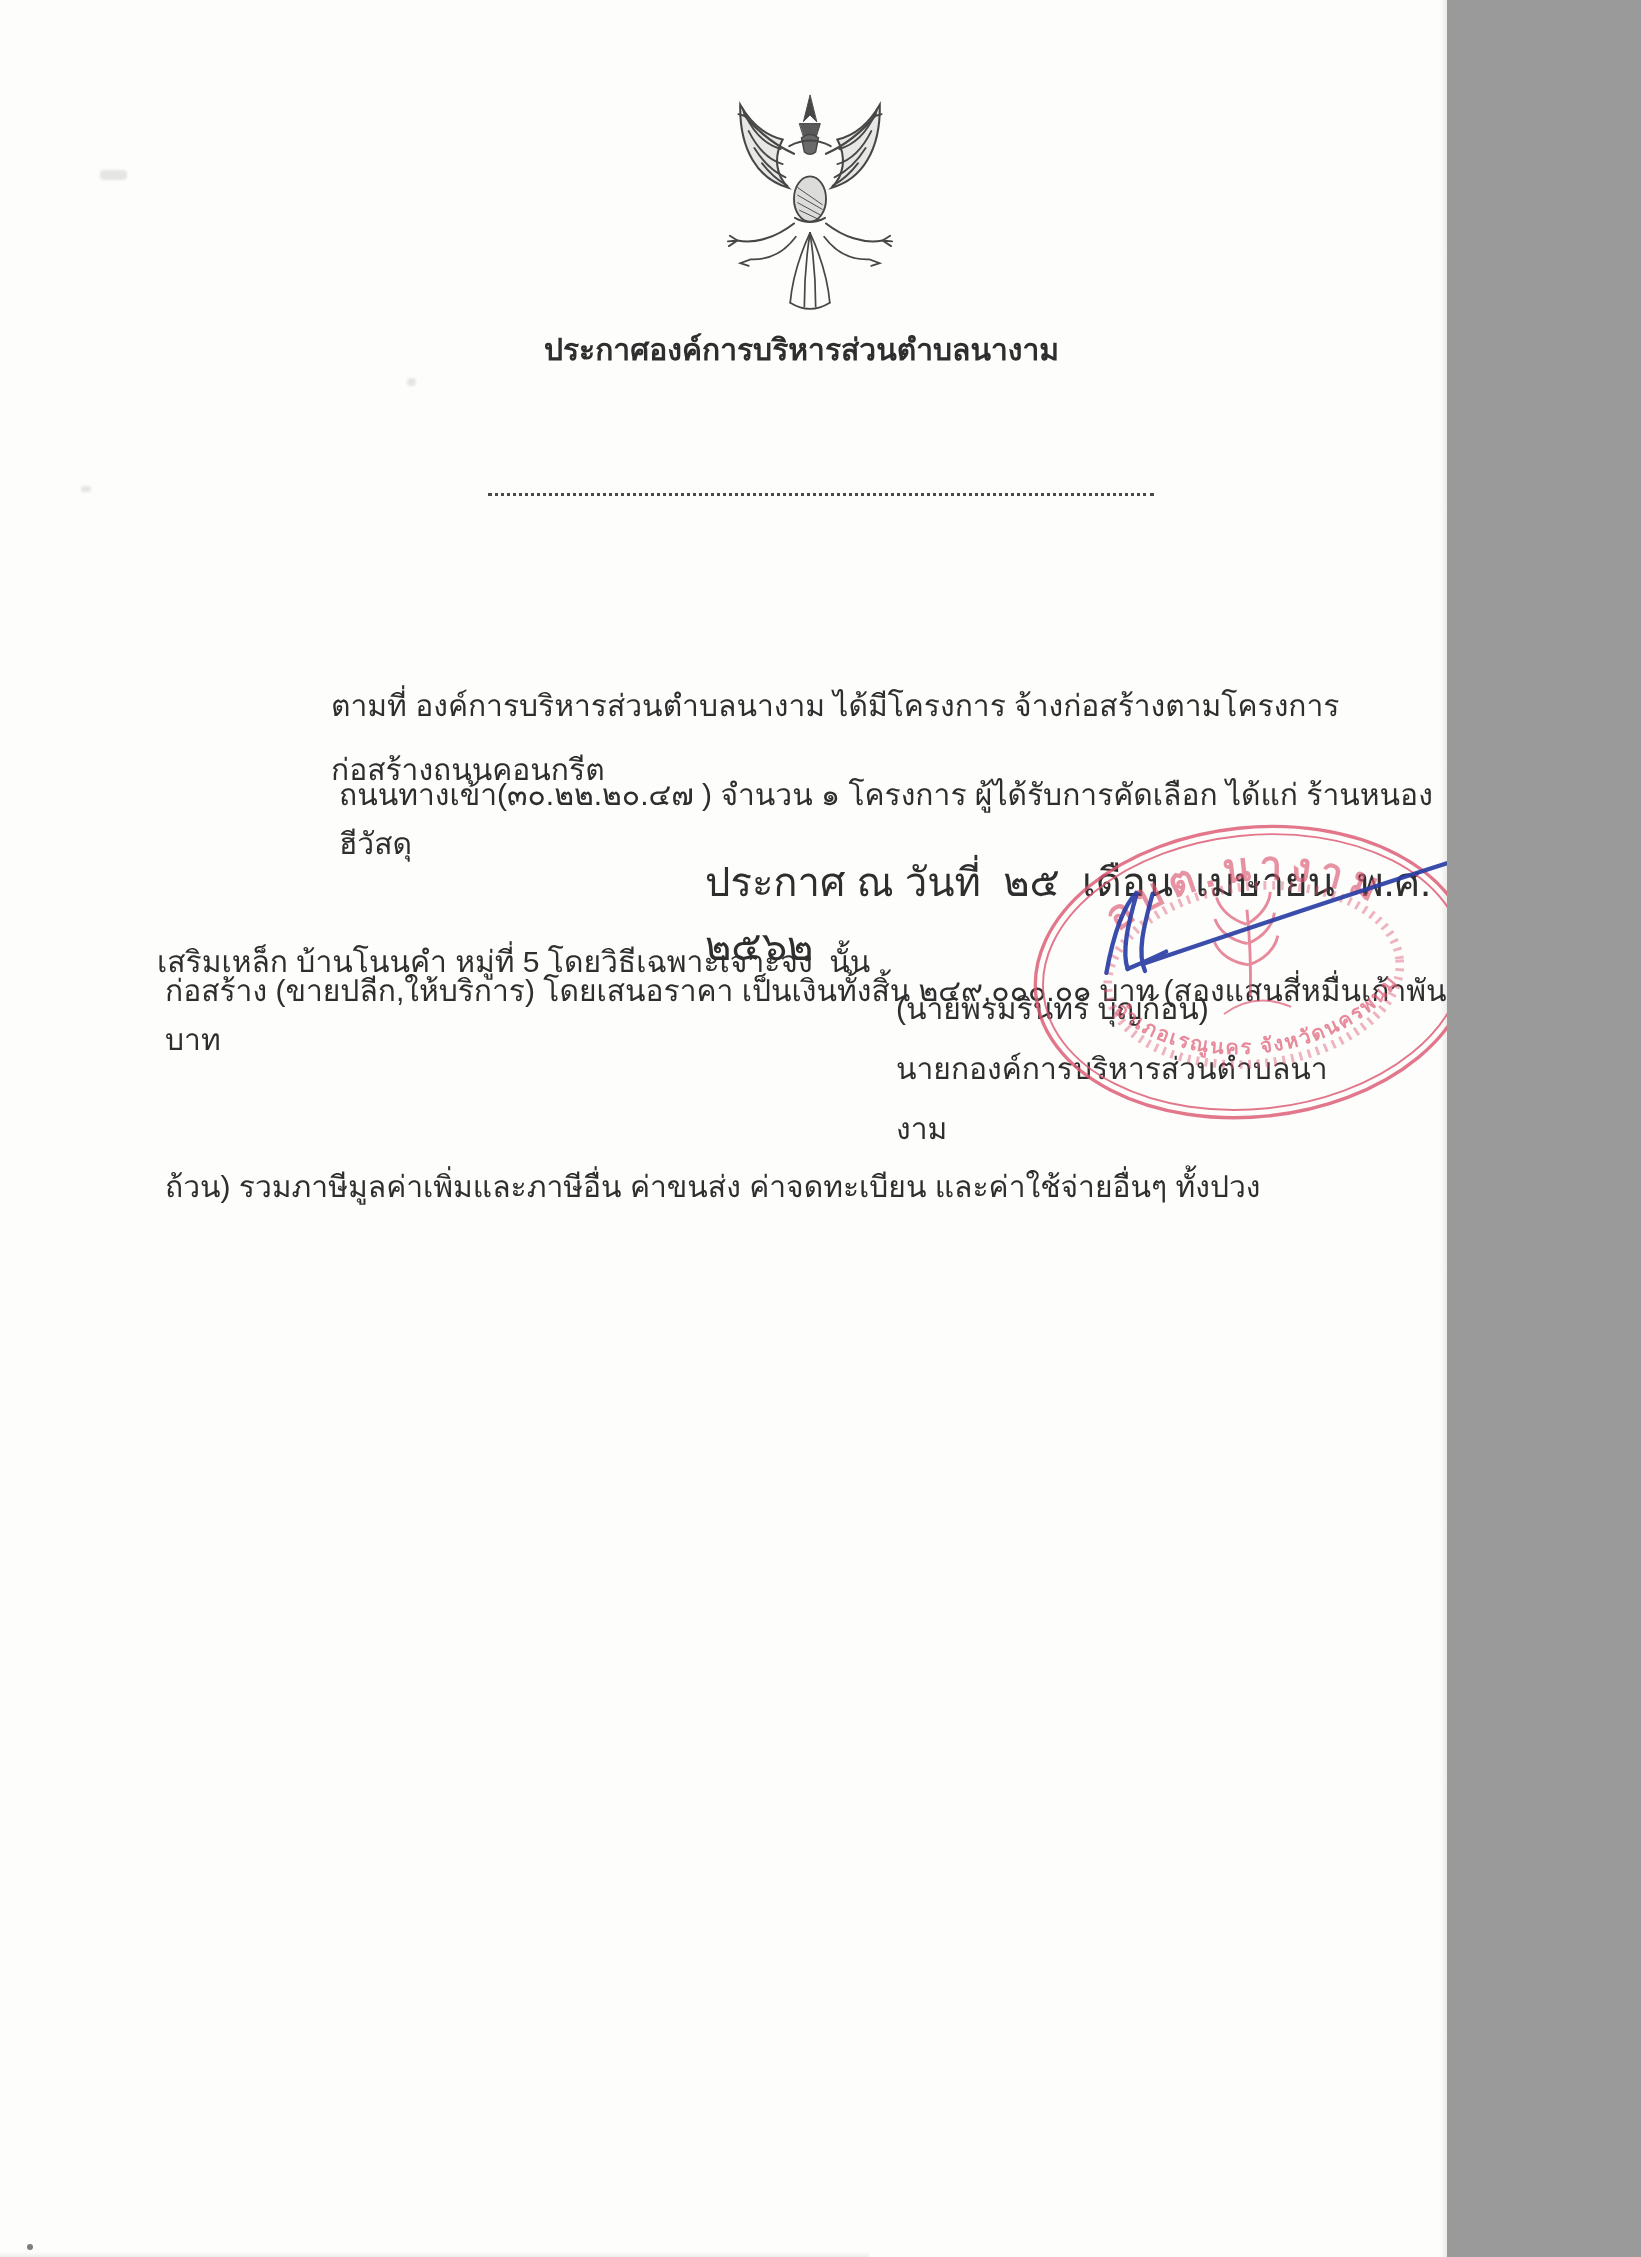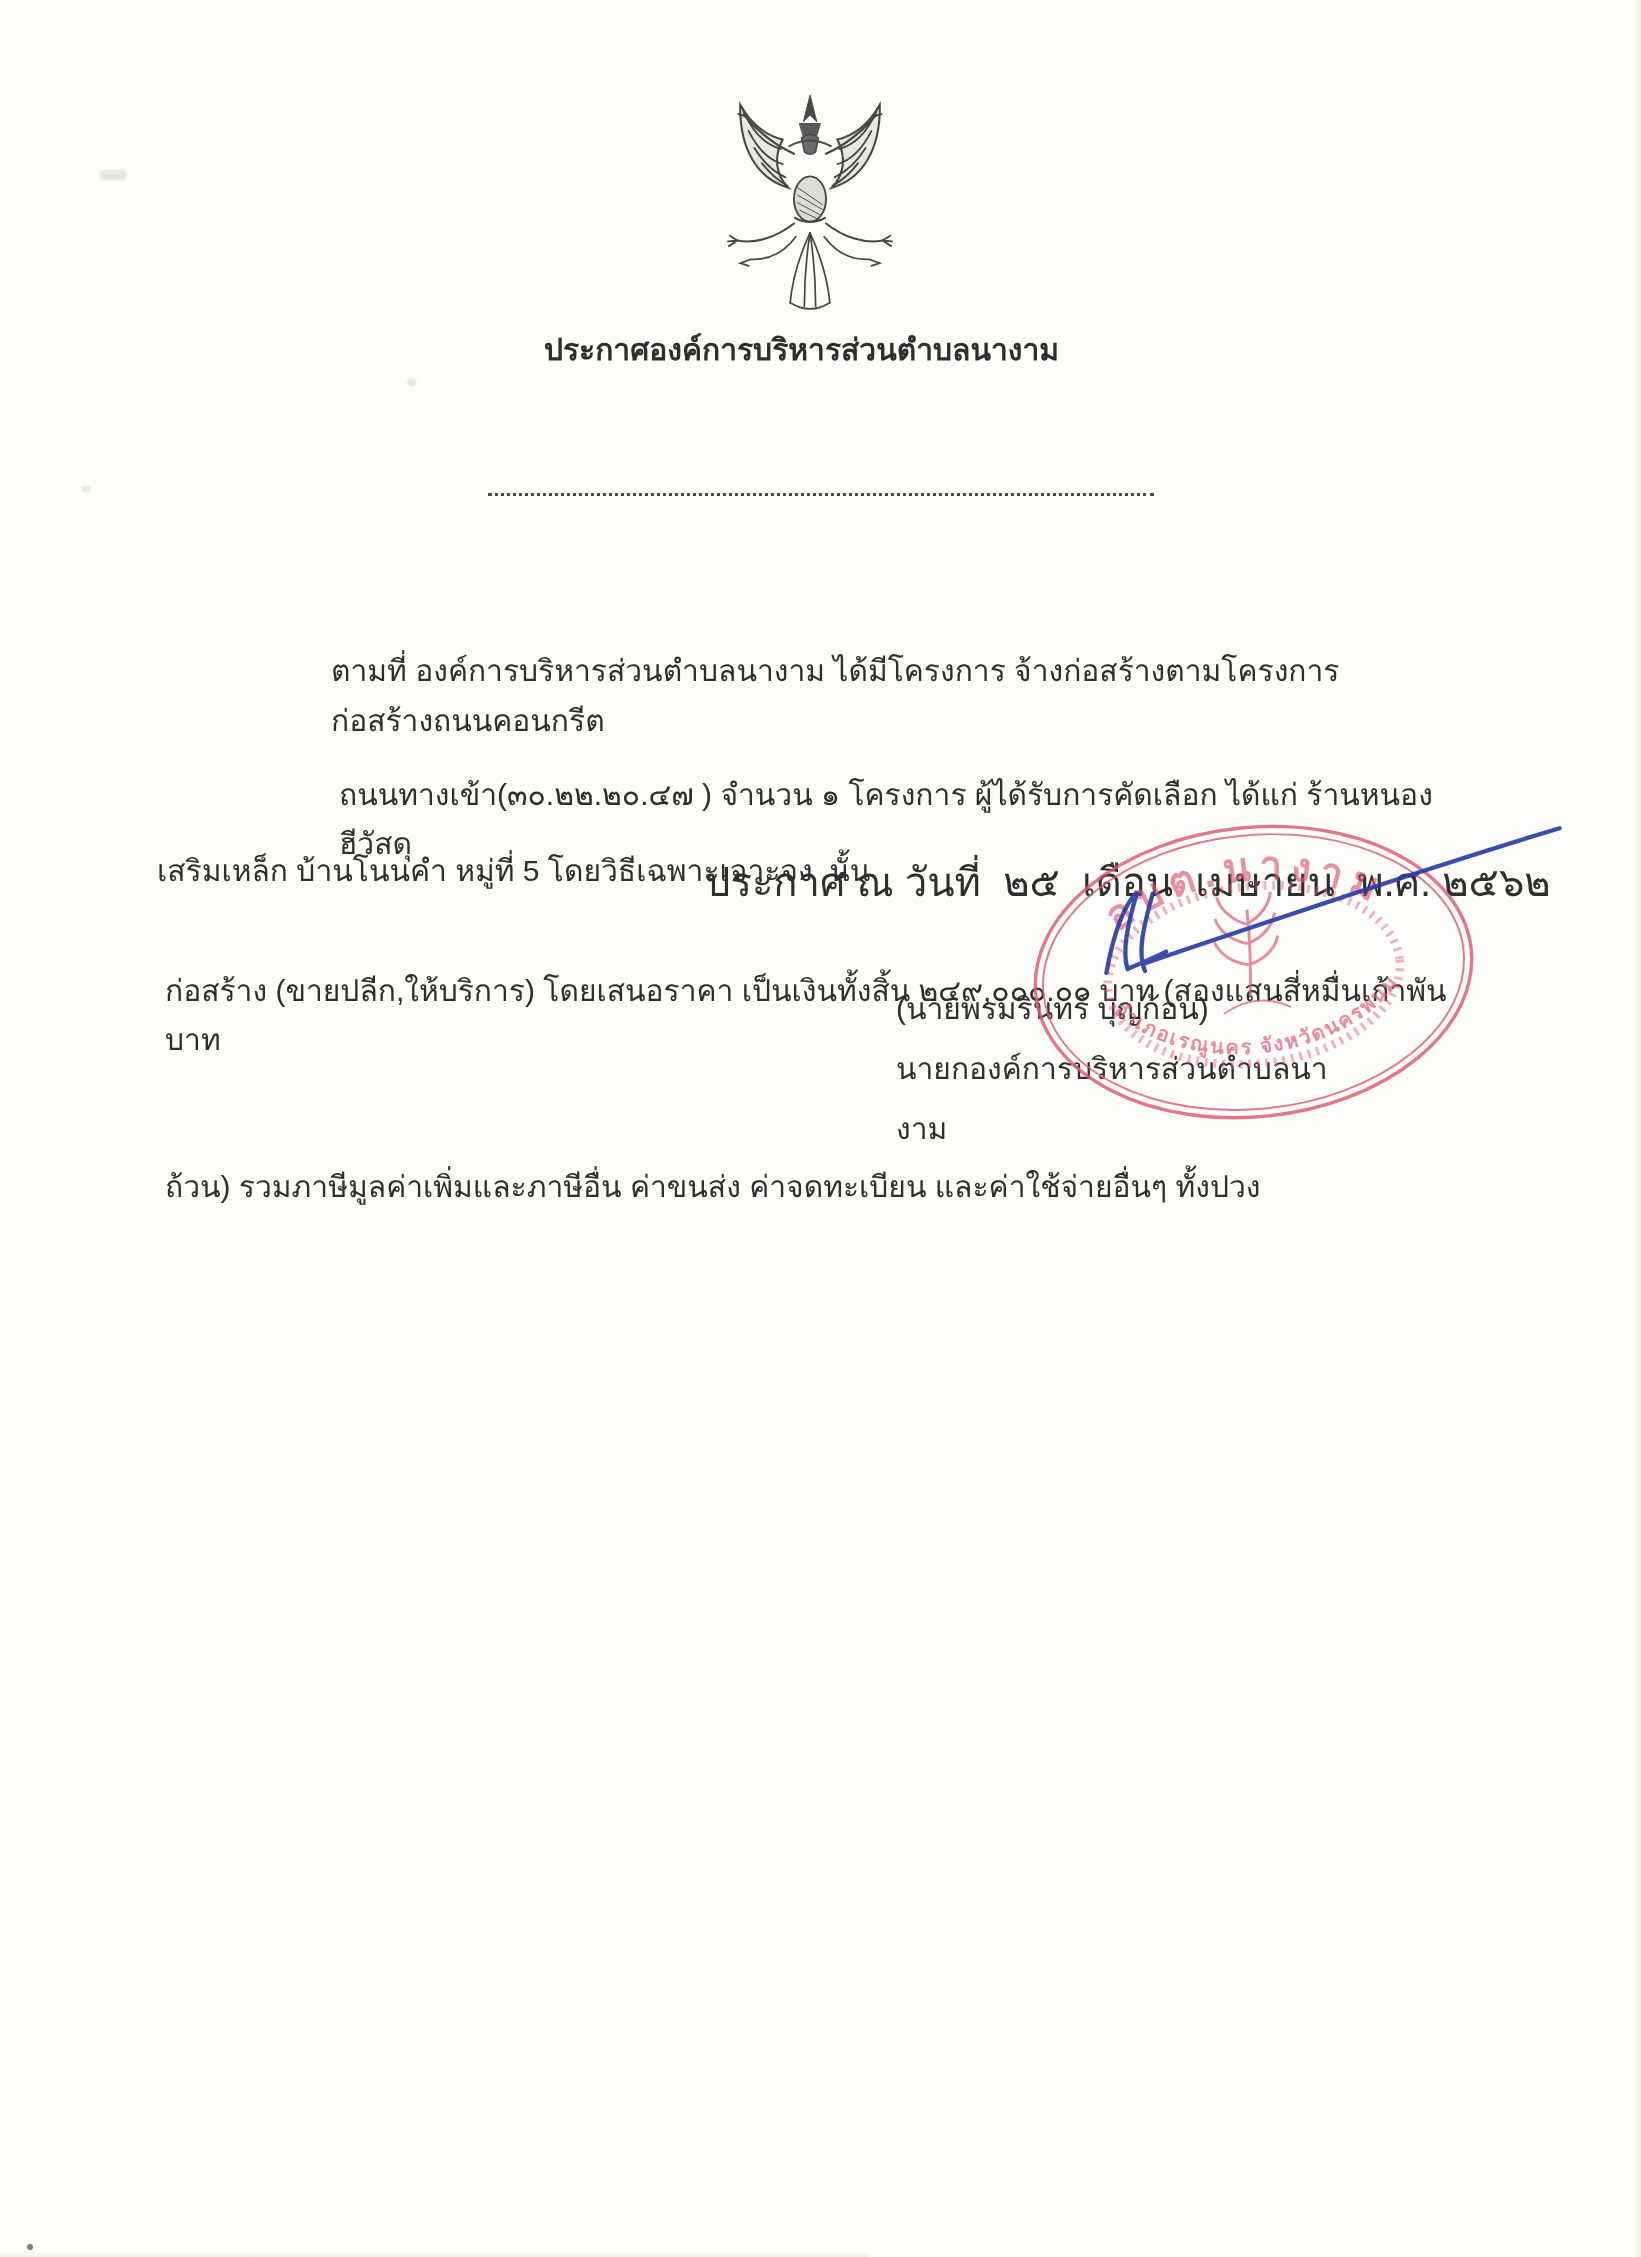--- a/index.html
+++ b/index.html
@@ -1,38 +1,38 @@
 <!DOCTYPE html>
 <html><head>
 <meta charset="utf-8">
 <style>
   html,body{margin:0;padding:0;background:#9a9a9a;}
   #page{
     position:relative;
-    width:1641px;height:2257px;
+    width:1447px;height:2257px;
     background:#fdfdfc;
     overflow:hidden;
     font-family:"Liberation Sans", sans-serif;
     color:#2e2e2e;
   }
   .abs{position:absolute;}
   
   .title-block{
     left:0;top:326px;width:1603px;
     text-align:center;font-weight:bold;font-size:30px;
     line-height:47px;color:#2e2e2e;z-index:2;
   }
   .dotted-sep{
     left:488px;top:483px;width:666px;height:9.7px;
     border-bottom:3.9px dotted #4a4a4a;z-index:2;
   }
   
   .para{left:157px;width:1284px;font-size:30px;color:#2e2e2e;
         white-space:pre-wrap;z-index:2;}
-  .p1{top:546px;line-height:50px;}
+  .p1{top:546px;line-height:64px;}
   .p2{top:672px;line-height:49px;margin-left:8px;}
   .indent{padding-left:174px;}
   .date-line{
     left:705px;top:850px;font-size:40px;color:#2e2e2e;
     white-space:pre-wrap;z-index:2;
   }
   
   .sig-block{
     left:896px;top:979px;width:454px;
     font-size:30px;line-height:60px;color:#2e2e2e;z-index:2;

